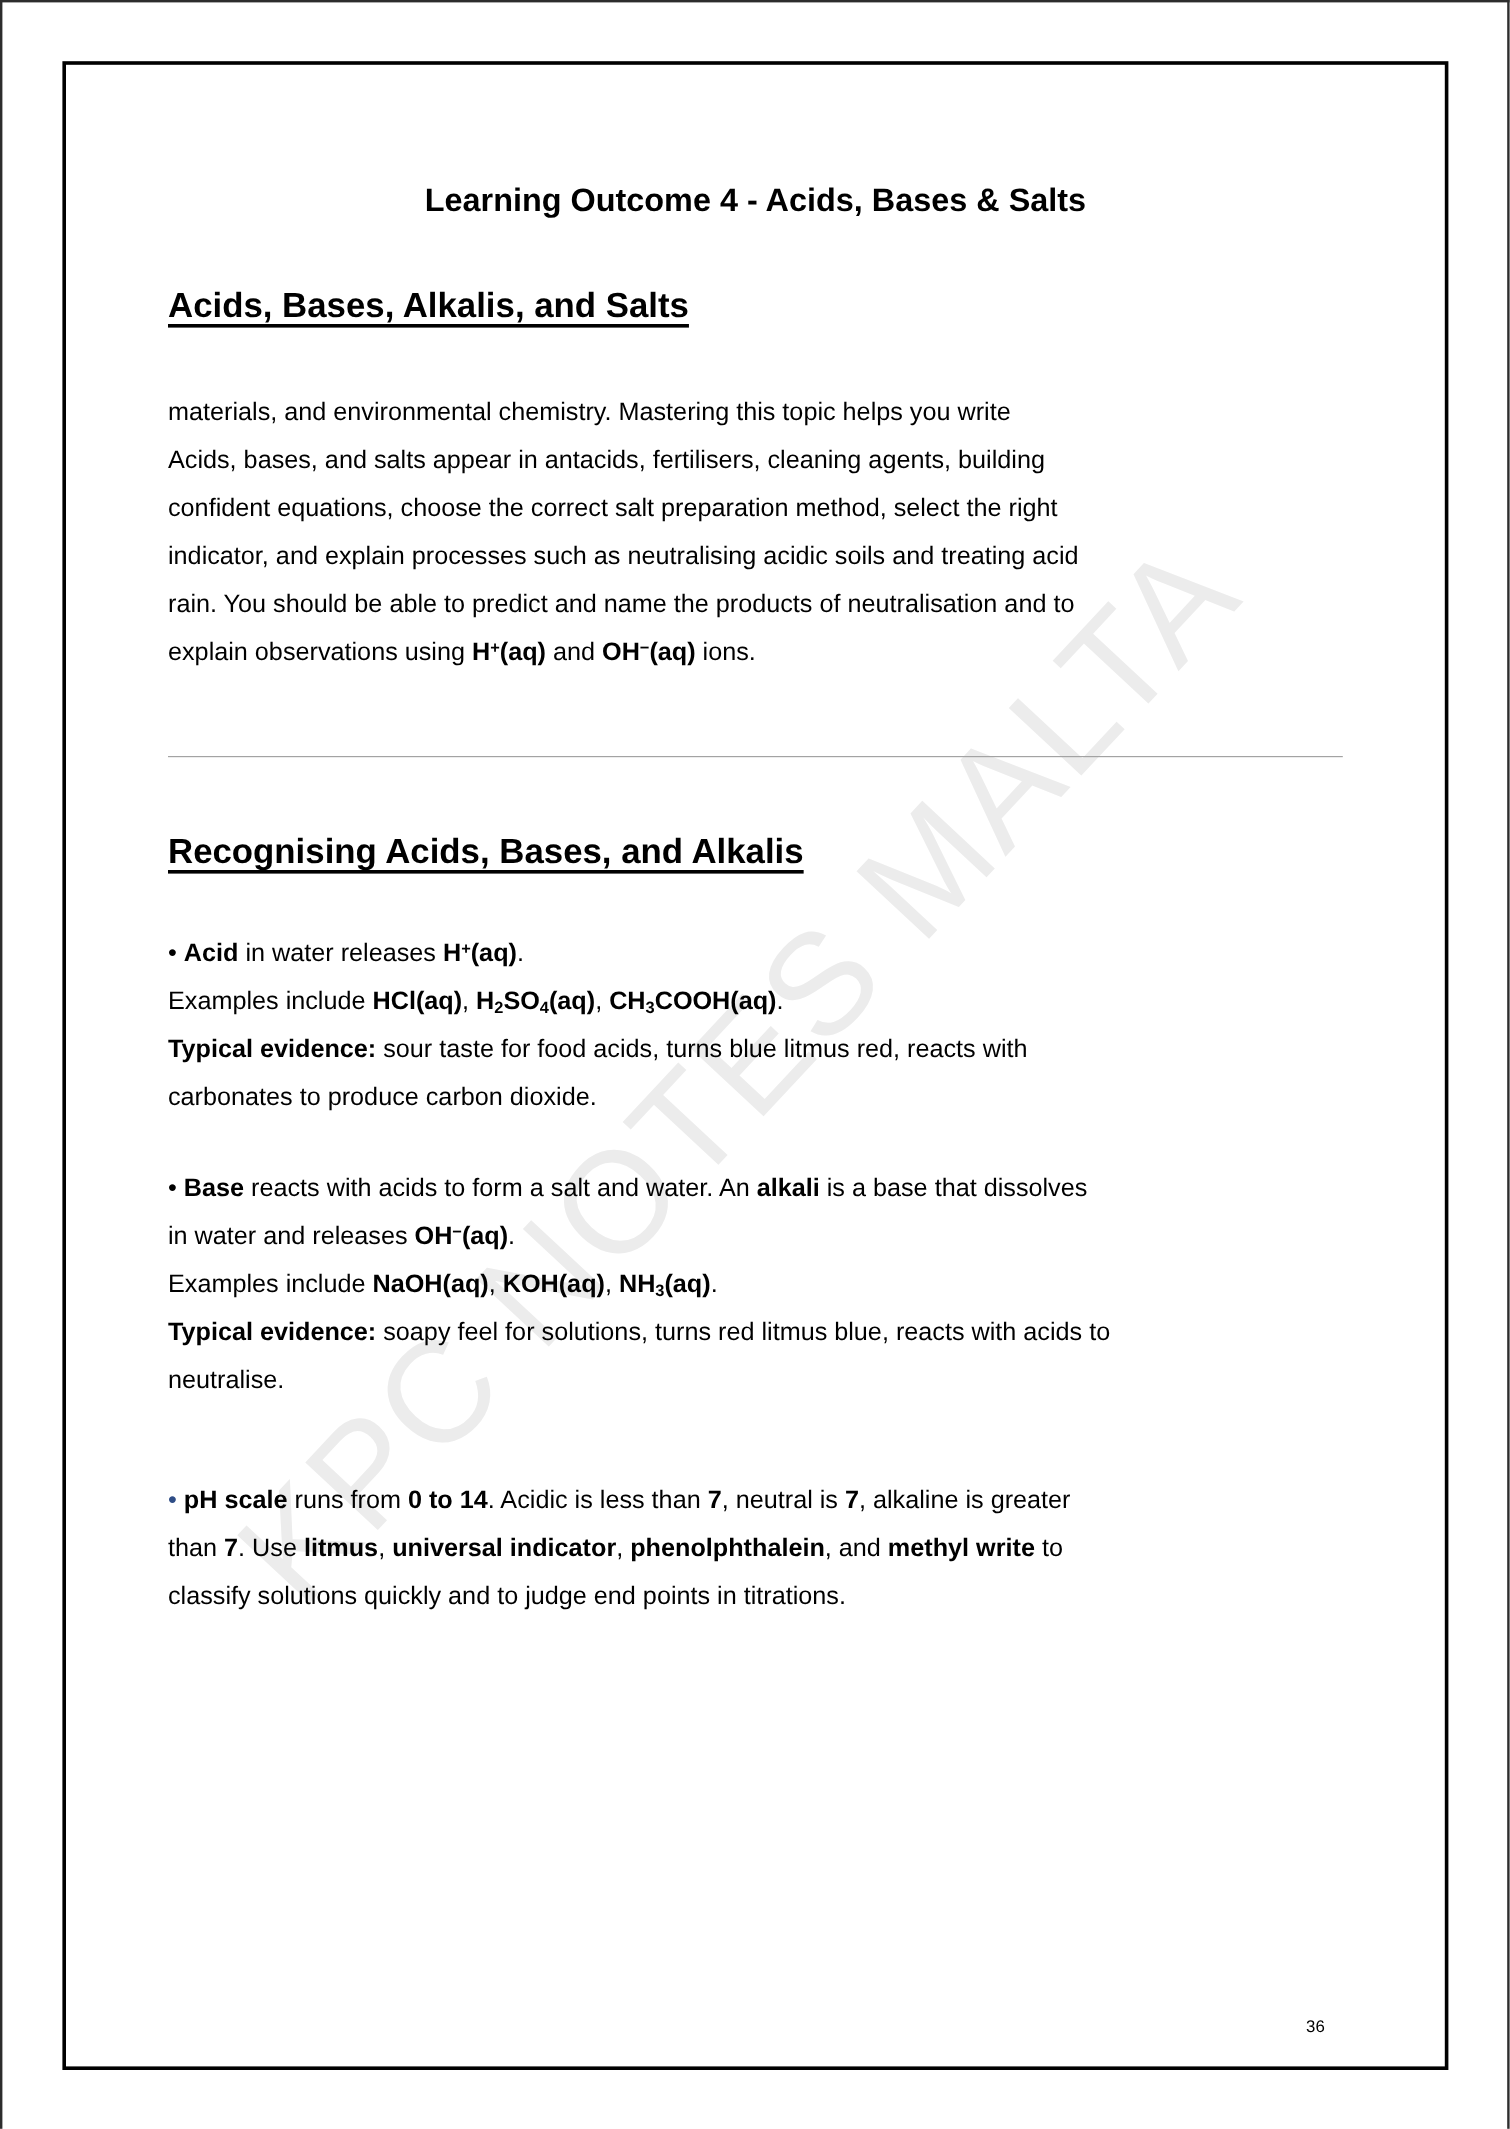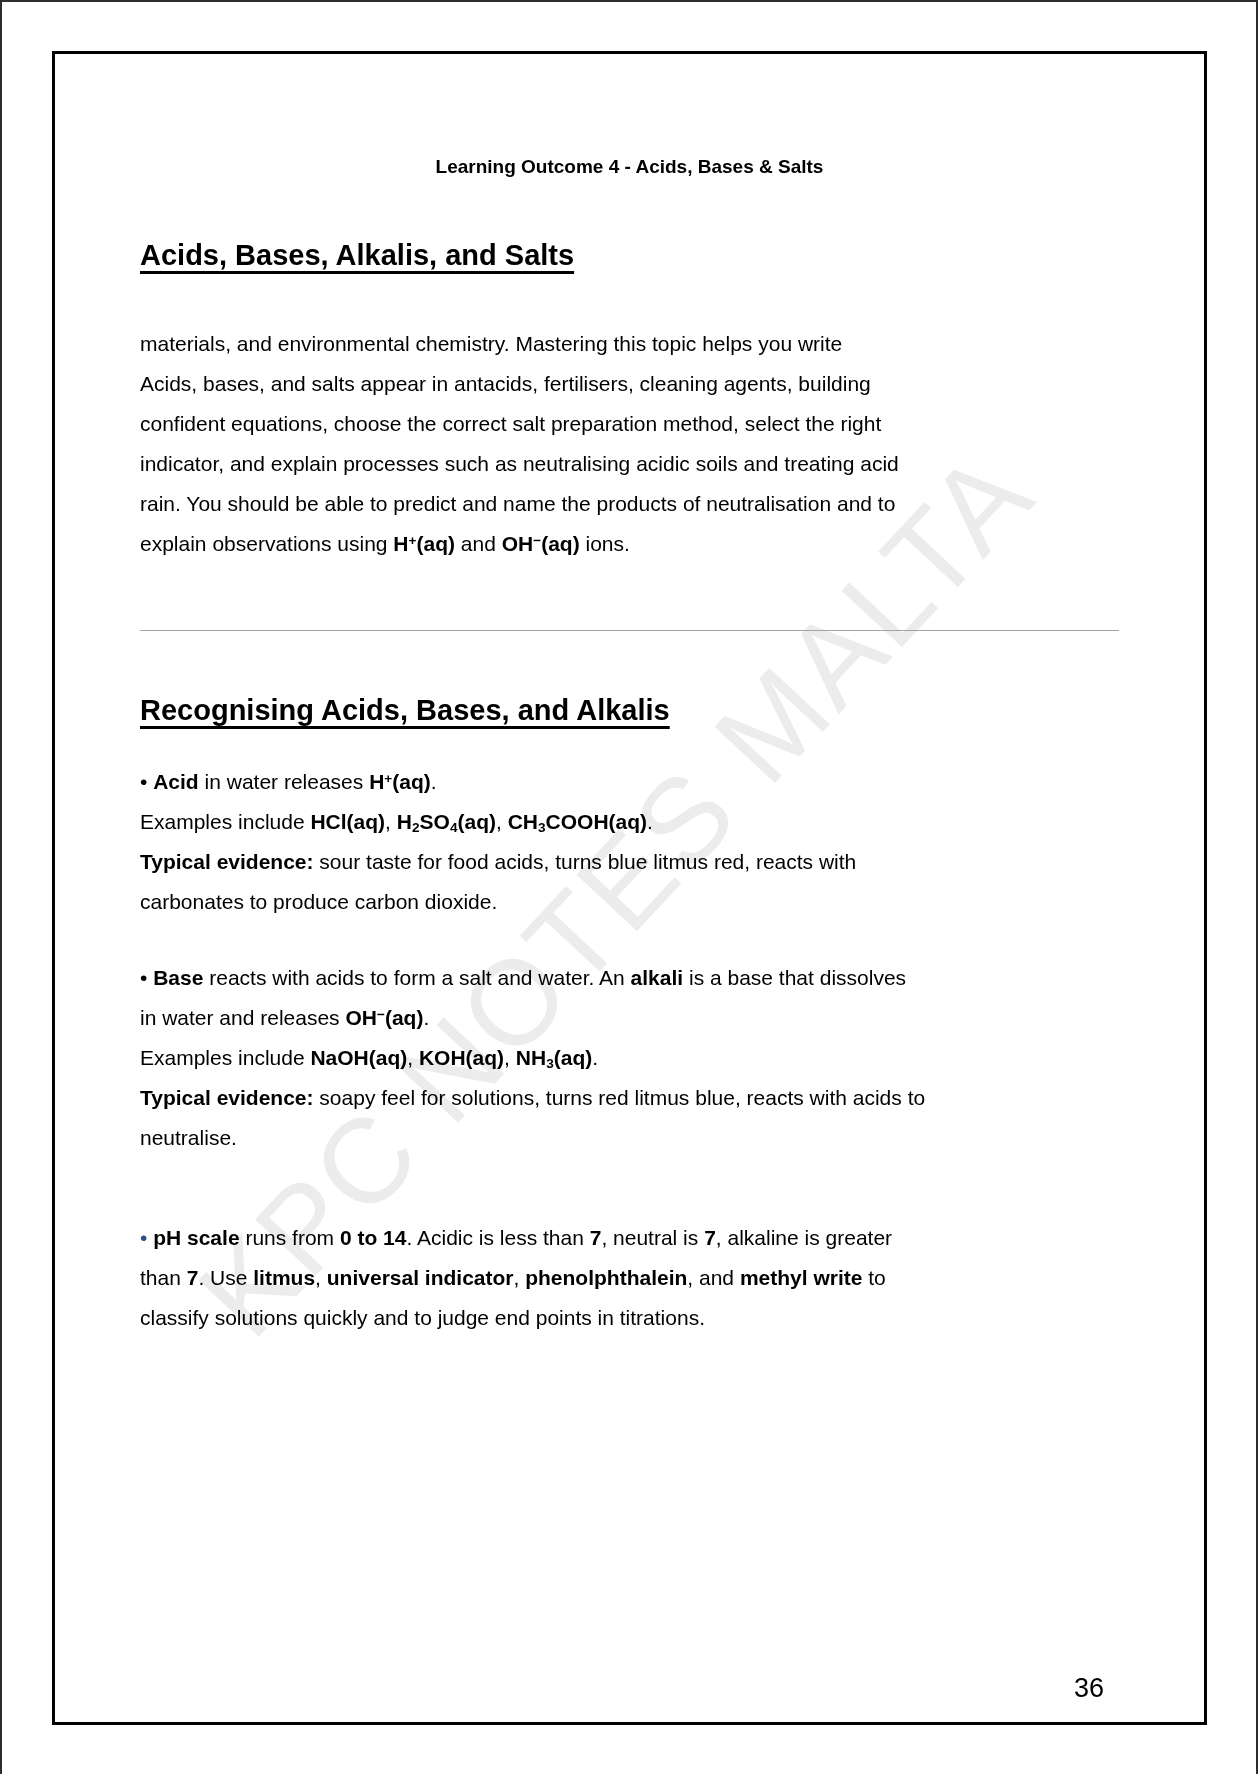--- a/index.html
+++ b/index.html
@@ -51,37 +51,37 @@
     user-select: none;
   }
   .content {
     position: relative;
     z-index: 1;
     padding: 96px 85px 0 85px;
     font-size: 21px;
     line-height: 40px;
   }
   .doc-title {
-    font-size: 19px;
+    font-size: 27px;
     font-weight: bold;
     text-align: center;
     line-height: 34px;
     margin: 0 0 56px 0;
   }
   .section-heading {
     font-size: 29px;
     font-weight: bold;
     line-height: 30px;
     text-decoration: underline;
     text-decoration-thickness: 2.5px;
     text-underline-offset: 6px;
     margin: 0;
   }
   .heading-1 { margin-bottom: 54px; }
-  .heading-2 { margin-bottom: 37px; }
+  .heading-2 { margin-bottom: 50px; }
   .text-block { margin: 0; }
   .tline {
     white-space: nowrap;
     line-height: 40px;
   }
   .b { font-weight: bold; }
   sup, sub {
     font-size: 0.65em;
     line-height: 0;
     vertical-align: baseline;
@@ -94,21 +94,21 @@
     border-top: 1px solid #a3a3a3;
     margin: 66px 0 64px 0;
     height: 0;
   }
   .block-base { margin-top: 36px; }
   .block-ph { margin-top: 60px; }
   .page-number {
     position: absolute;
     right: 100px;
     bottom: 22px;
-    font-size: 27px;
+    font-size: 14px;
     line-height: 24px;
     z-index: 1;
   }
 </style>
 </head>
 <body>
 
 <div class="viewport-frame"></div>
 
 <div class="page-border">

